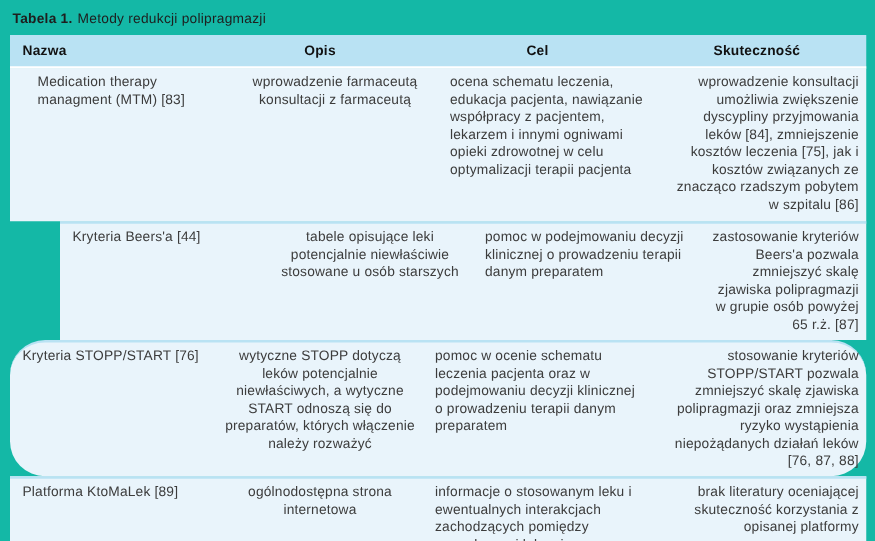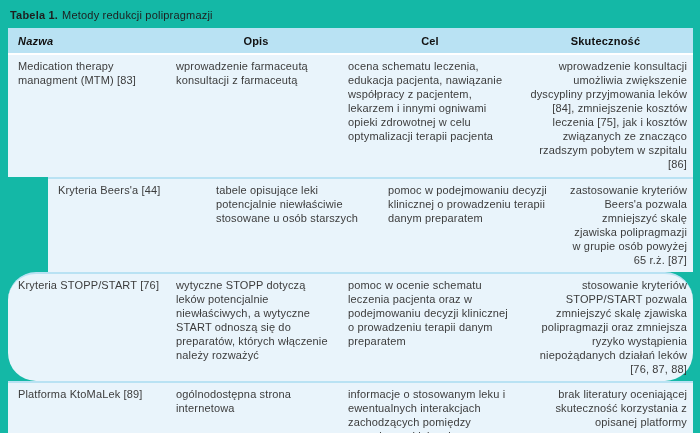--- a/index.html
+++ b/index.html
@@ -46,28 +46,28 @@
   .tr + .tr { border-top: 2px solid #b9e2f3; }
   .td {
     font-size: 11px;
     line-height: 1.27;
     padding: 5px 6px 4px 6px;
     box-sizing: border-box;
     letter-spacing: 0.15px;
   }
   
   .c1 { width: 162px; text-align: left; }
-  .c2 { width: 172px; text-align: left; }
+  .c2 { width: 172px; text-align: center; }
   .c3 { width: 176px; }
   .c4 { flex: 1; text-align: right; }
-  .th.c1 { padding-left: 10px; font-style: italic; }
+  .th.c1 { padding-left: 10px; }
   .th.c2, .th.c3, .th.c4 { justify-content: center; }
   .td.c1 { padding-left: 10px; padding-right: 8px; }
   
-  .r1 { min-height: 122px; }
+  .r1 { min-height: 122px; padding-left: 12px; }
   .r2 { min-height: 69px; margin-left: 40px; }
   .r3 { min-height: 91px; border-radius: 28px; }
   .r4 { min-height: 77px; }
 </style>
 </head>
 <body>
 
 <div class="page">
 
   <div class="caption">

